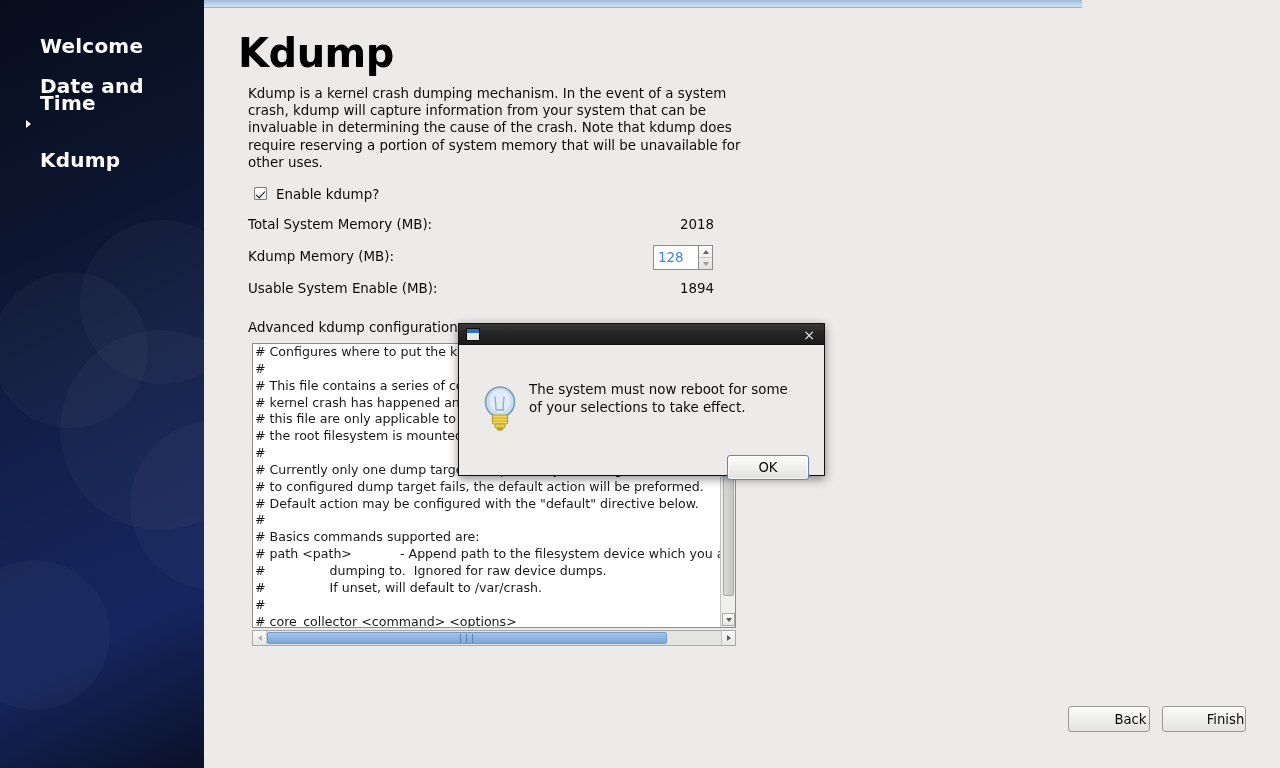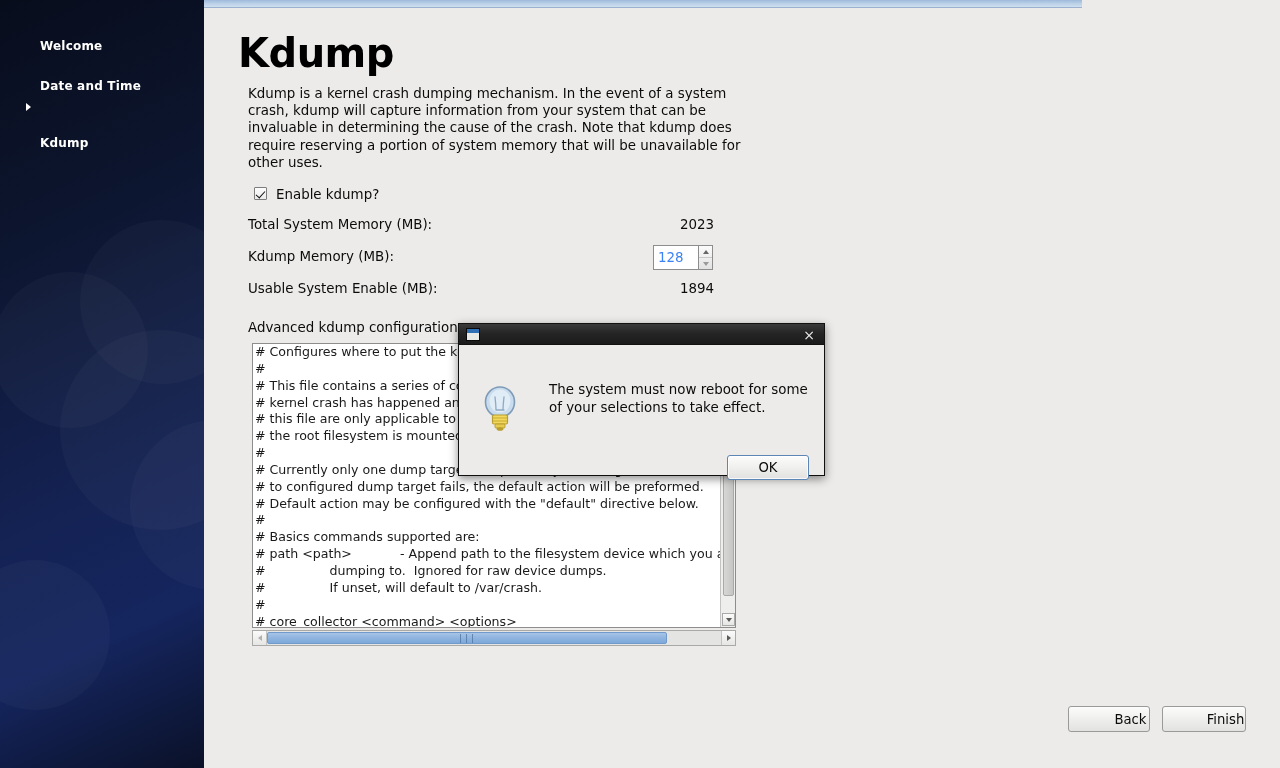--- a/index.html
+++ b/index.html
@@ -32,21 +32,21 @@
     border-radius: 50%;
     background: rgba(255,255,255,0.028);
   }
   #sidebar-nav {
     position: absolute; left: 0; top: 18px; width: 204px;
   }
   .nav-item {
     position: relative;
     color: #ffffff;
     font-weight: bold;
-    font-size: 12px;
+    font-size: 20px;
     line-height: 17px;
     padding: 3px 6px 3px 40px;
     letter-spacing: 0.2px;
     white-space: pre-line;
   }
   .nav-marker {
     position: absolute;
     left: 26px; top: 5px;
     width: 0; height: 0;
     border-left: 5px solid #ffffff;
@@ -313,21 +313,21 @@
     border-top: none;
     position: relative;
   }
   #bulb {
     position: absolute;
     left: 22px; top: 40px;
     width: 38px; height: 46px;
   }
   #dialog-message {
     position: absolute;
-    left: 90px; top: 36px;
+    left: 70px; top: 36px;
     width: 270px;
     font-size: 13.4px;
     line-height: 17.5px;
     color: #0b0b0b;
   }
   #dialog-ok {
     position: absolute;
     left: 268px; top: 110px;
     width: 82px; height: 25px;
     border: 1px solid #5c86b5;
@@ -374,21 +374,21 @@
 
     <div id="description">Kdump is a kernel crash dumping mechanism. In the event of a system crash, kdump will capture information from your system that can be invaluable in determining the cause of the crash. Note that kdump does require reserving a portion of system memory that will be unavailable for other uses.</div>
 
     <div id="enable-row">
       <span class="checkbox"></span>
       <span id="enable-label">Enable kdump?</span>
     </div>
 
     <div class="mem-row" style="top:208px;">
       <span class="mr-label">Total System Memory (MB):</span>
-      <span class="mr-value">2023</span>
+      <span class="mr-value">2018</span>
     </div>
 
     <div class="mem-row" style="top:240px;">
       <span class="mr-label">Kdump Memory (MB):</span>
     </div>
 
     <div id="spinner">
       <input id="spinner-input" type="text" value="128" style="">
       <div id="spinner-buttons">
         <div class="spin-btn up">

